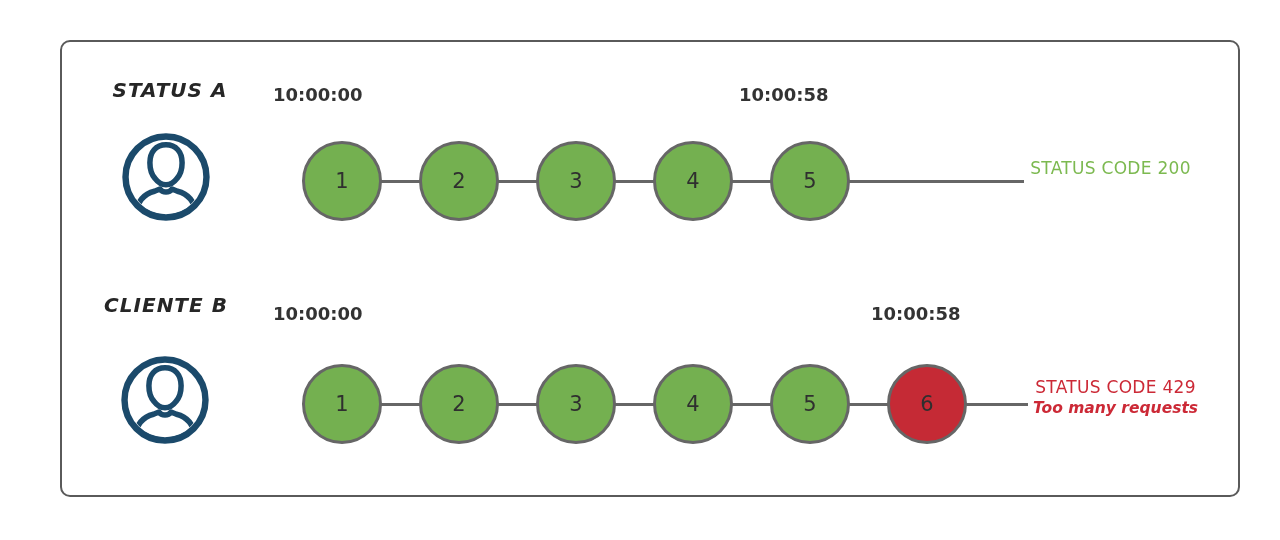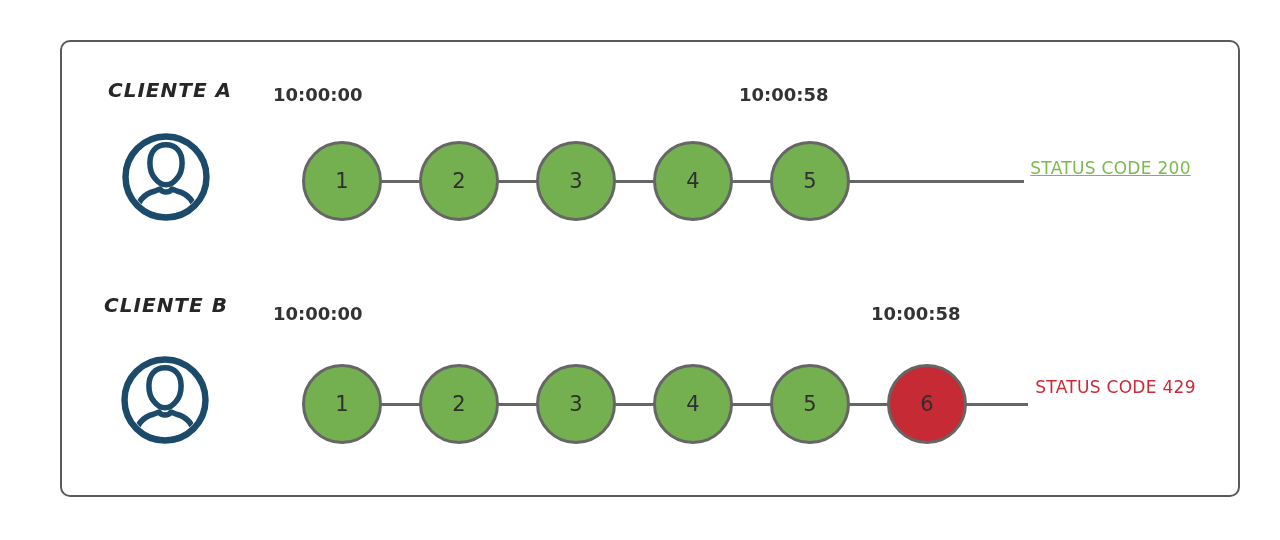--- a/index.html
+++ b/index.html
@@ -67,21 +67,21 @@
   }
   .status-block .status-code{
     font-size:17px;
     letter-spacing:0.3px;
     white-space:nowrap;
   }
   .status-block .status-detail{
     font-size:16px;
     white-space:nowrap;
   }
-  .status-block.success{color:var(--success-text,#7cb950);text-decoration:underline;}
+  .status-block.success{color:var(--success-text,#7cb950);}
   .status-block.error{color:var(--error-text,#cc2936);}
   .status-block.error .status-detail{
     font-weight:bold;
     font-style:italic;
     font-size:15.5px;
   }
 </style>
 </head>
 <body>
 
@@ -90,21 +90,21 @@
     <clipPath id="personClip">
         <circle cx="50" cy="50" r="40"></circle>
       </clipPath>
   </defs>
 </svg>
 
 <div id="canvas" style="--success: #74b050; --error: #c52a35; --success-text: #7cb950; --error-text: #cc2936; --connector: #666666; --person: #1b4a6b;">
   <div id="frame" style="border-color: rgb(90, 90, 90);"></div>
 
   <div>
-    <div class="client-label" style="left:85px;top:78px">CLIENTE A</div>
+    <div class="client-label" style="left:85px;top:78px">STATUS A</div>
     <div class="person" style="left:120px;top:131px">
       <svg viewBox="0 0 100 100">
         <circle cx="50" cy="50" r="44" fill="#ffffff" stroke="currentColor" stroke-width="7"></circle>
         <g clip-path="url(#personClip)">
           <path d="M50 15 C 61 15 67.5 23 67.5 34.5 C 67.5 41 65.5 47.5 62 51.5 C 59 55.5 54.8 58.5 50 58.5 C 45.2 58.5 41 55.5 38 51.5 C 34.5 47.5 32.5 41 32.5 34.5 C 32.5 23 39 15 50 15 Z" fill="#ffffff" stroke="currentColor" stroke-width="6" stroke-linejoin="round"></path>
           <path d="M16 101 C 16 78 25 68.5 37.5 65.5 L 43.5 63 C 46.5 67.5 53.5 67.5 56.5 63 L 62.5 65.5 C 75 68.5 84 78 84 101 Z" fill="#ffffff" stroke="currentColor" stroke-width="6" stroke-linejoin="round"></path>
         </g>
       </svg>
     </div>
     <div class="timestamp" style="left:273px;top:84px">10:00:00</div>
@@ -139,15 +139,16 @@
         <div class="chain-line" style="left: 40px; top: 38.5px; width: 686px;"></div>
         <div class="req-circle success" style="left: 0px; top: 0px;">1</div>
         <div class="req-circle success" style="left: 117px; top: 0px;">2</div>
         <div class="req-circle success" style="left: 234px; top: 0px;">3</div>
         <div class="req-circle success" style="left: 351px; top: 0px;">4</div>
         <div class="req-circle success" style="left: 468px; top: 0px;">5</div>
         <div class="req-circle error" style="left: 585px; top: 0px;">6</div>
       </div>
     <div class="status-block error" style="left:1028px;top:377px;width:175px">
       <div class="status-code">STATUS CODE 429</div>
+      <div class="status-detail">Too many requests</div>
     </div>
   </div>
 </div>
 
 </body></html>

